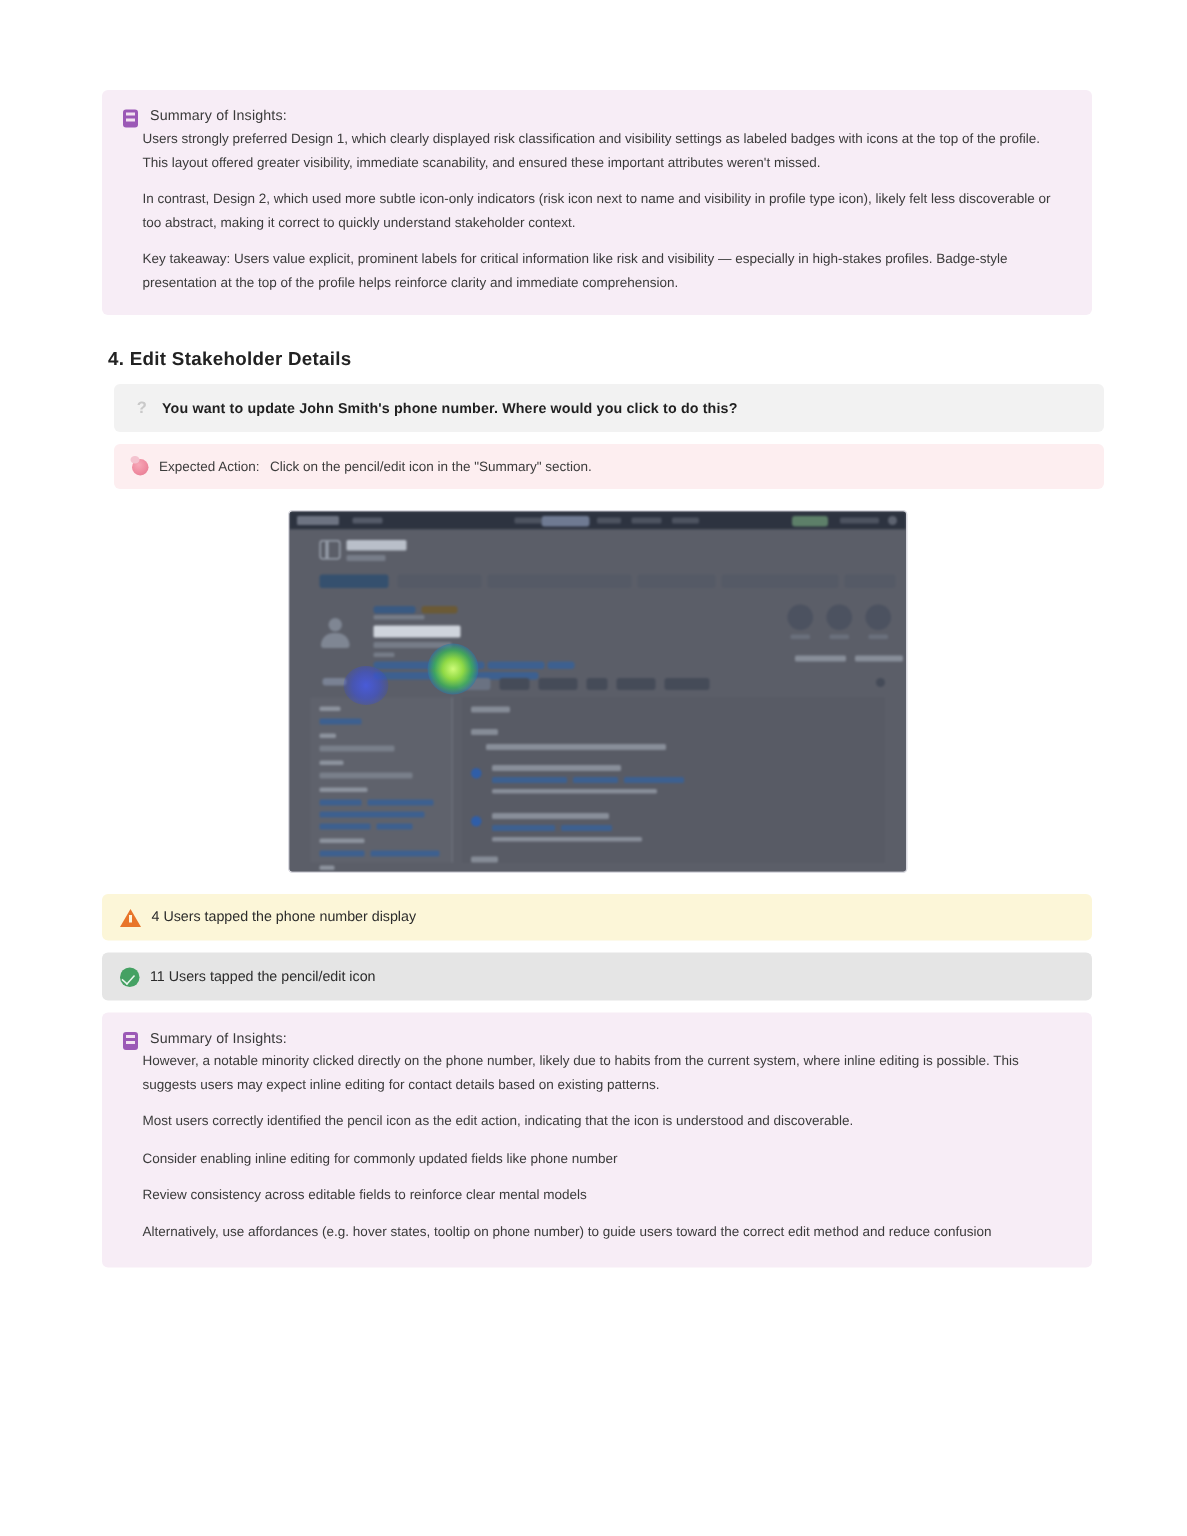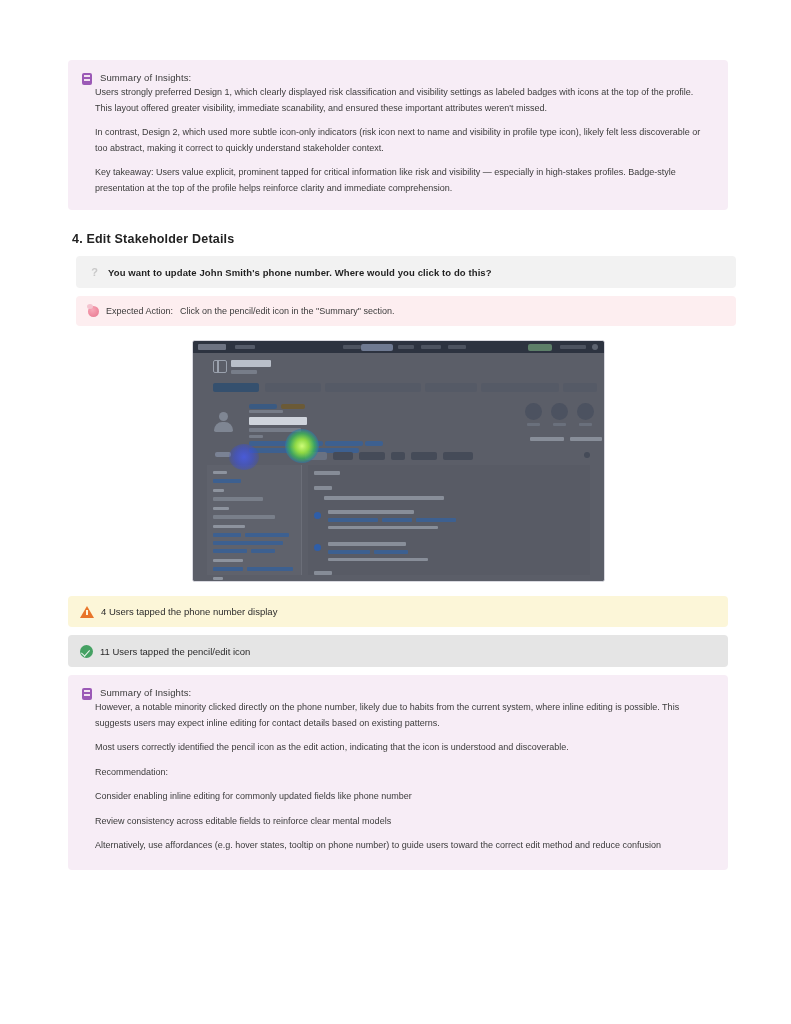--- a/index.html
+++ b/index.html
@@ -268,21 +268,21 @@
 
 <div class="page">
 
   <div class="block insights">
     <div class="row-icon">
       <span class="ico ico-book"></span>
       <span class="label-head">Summary of Insights:</span>
     </div>
     <p class="body-text">Users strongly preferred Design 1, which clearly displayed risk classification and visibility settings as labeled badges with icons at the top of the profile. This layout offered greater visibility, immediate scanability, and ensured these important attributes weren't missed.</p>
     <p class="body-text">In contrast, Design 2, which used more subtle icon-only indicators (risk icon next to name and visibility in profile type icon), likely felt less discoverable or too abstract, making it correct to quickly understand stakeholder context.</p>
-    <p class="body-text">Key takeaway: Users value explicit, prominent tapped for critical information like risk and visibility — especially in high-stakes profiles. Badge-style presentation at the top of the profile helps reinforce clarity and immediate comprehension.</p>
+    <p class="body-text">Key takeaway: Users value explicit, prominent labels for critical information like risk and visibility — especially in high-stakes profiles. Badge-style presentation at the top of the profile helps reinforce clarity and immediate comprehension.</p>
   </div>
 
   <h2 class="section-title">4. Edit Stakeholder Details</h2>
 
   <div class="qbox">
     <span class="ico ico-q">?</span>
     <span class="qtext">You want to update John Smith's phone number. Where would you click to do this?</span>
   </div>
 
   <div class="expbox">
@@ -423,19 +423,18 @@
     <span>11 Users tapped the pencil/edit icon</span>
   </div>
 
   <div class="block insights" style="margin-top:8px;padding-bottom:16px;">
     <div class="row-icon">
       <span class="ico ico-book"></span>
       <span class="label-head">Summary of Insights:</span>
     </div>
     <p class="body-text">However, a notable minority clicked directly on the phone number, likely due to habits from the current system, where inline editing is possible. This suggests users may expect inline editing for contact details based on existing patterns.</p>
     <p class="body-text">Most users correctly identified the pencil icon as the edit action, indicating that the icon is understood and discoverable.</p>
-    <p class="body-text">Recommendation:</p>
     <p class="body-text">Consider enabling inline editing for commonly updated fields like phone number</p>
     <p class="body-text">Review consistency across editable fields to reinforce clear mental models</p>
     <p class="body-text">Alternatively, use affordances (e.g. hover states, tooltip on phone number) to guide users toward the correct edit method and reduce confusion</p>
   </div>
 
 </div>
 
 </body></html>

